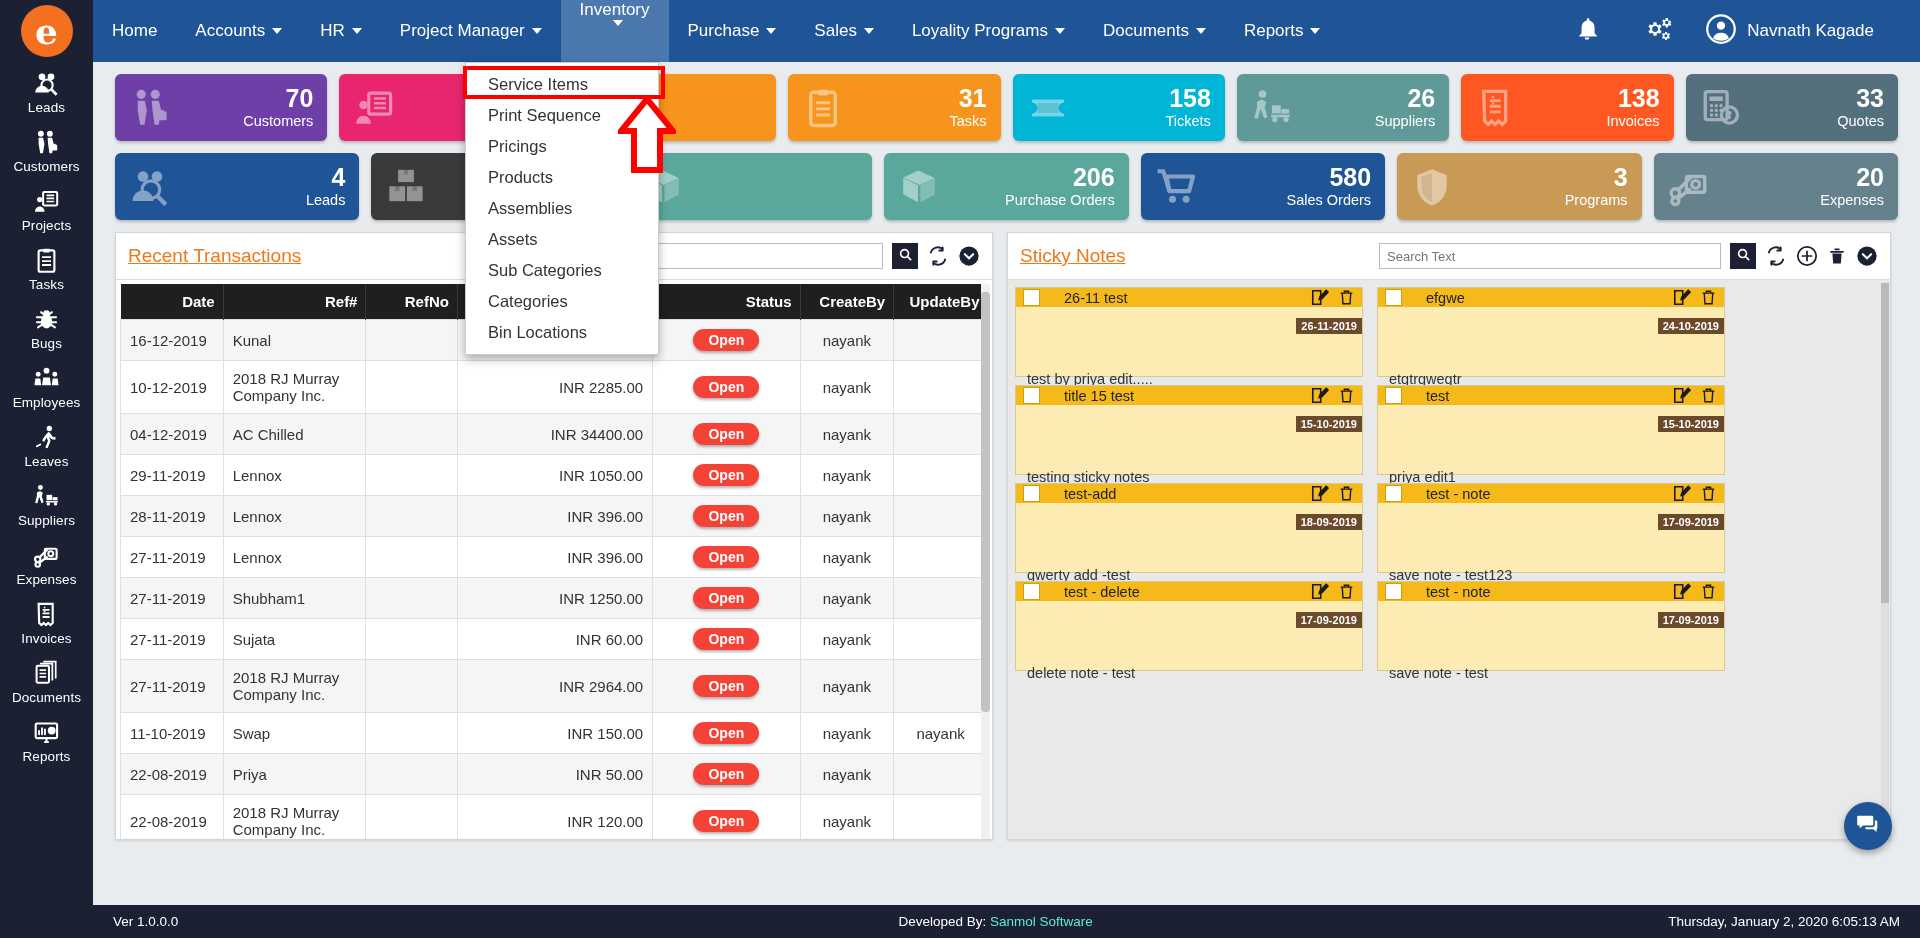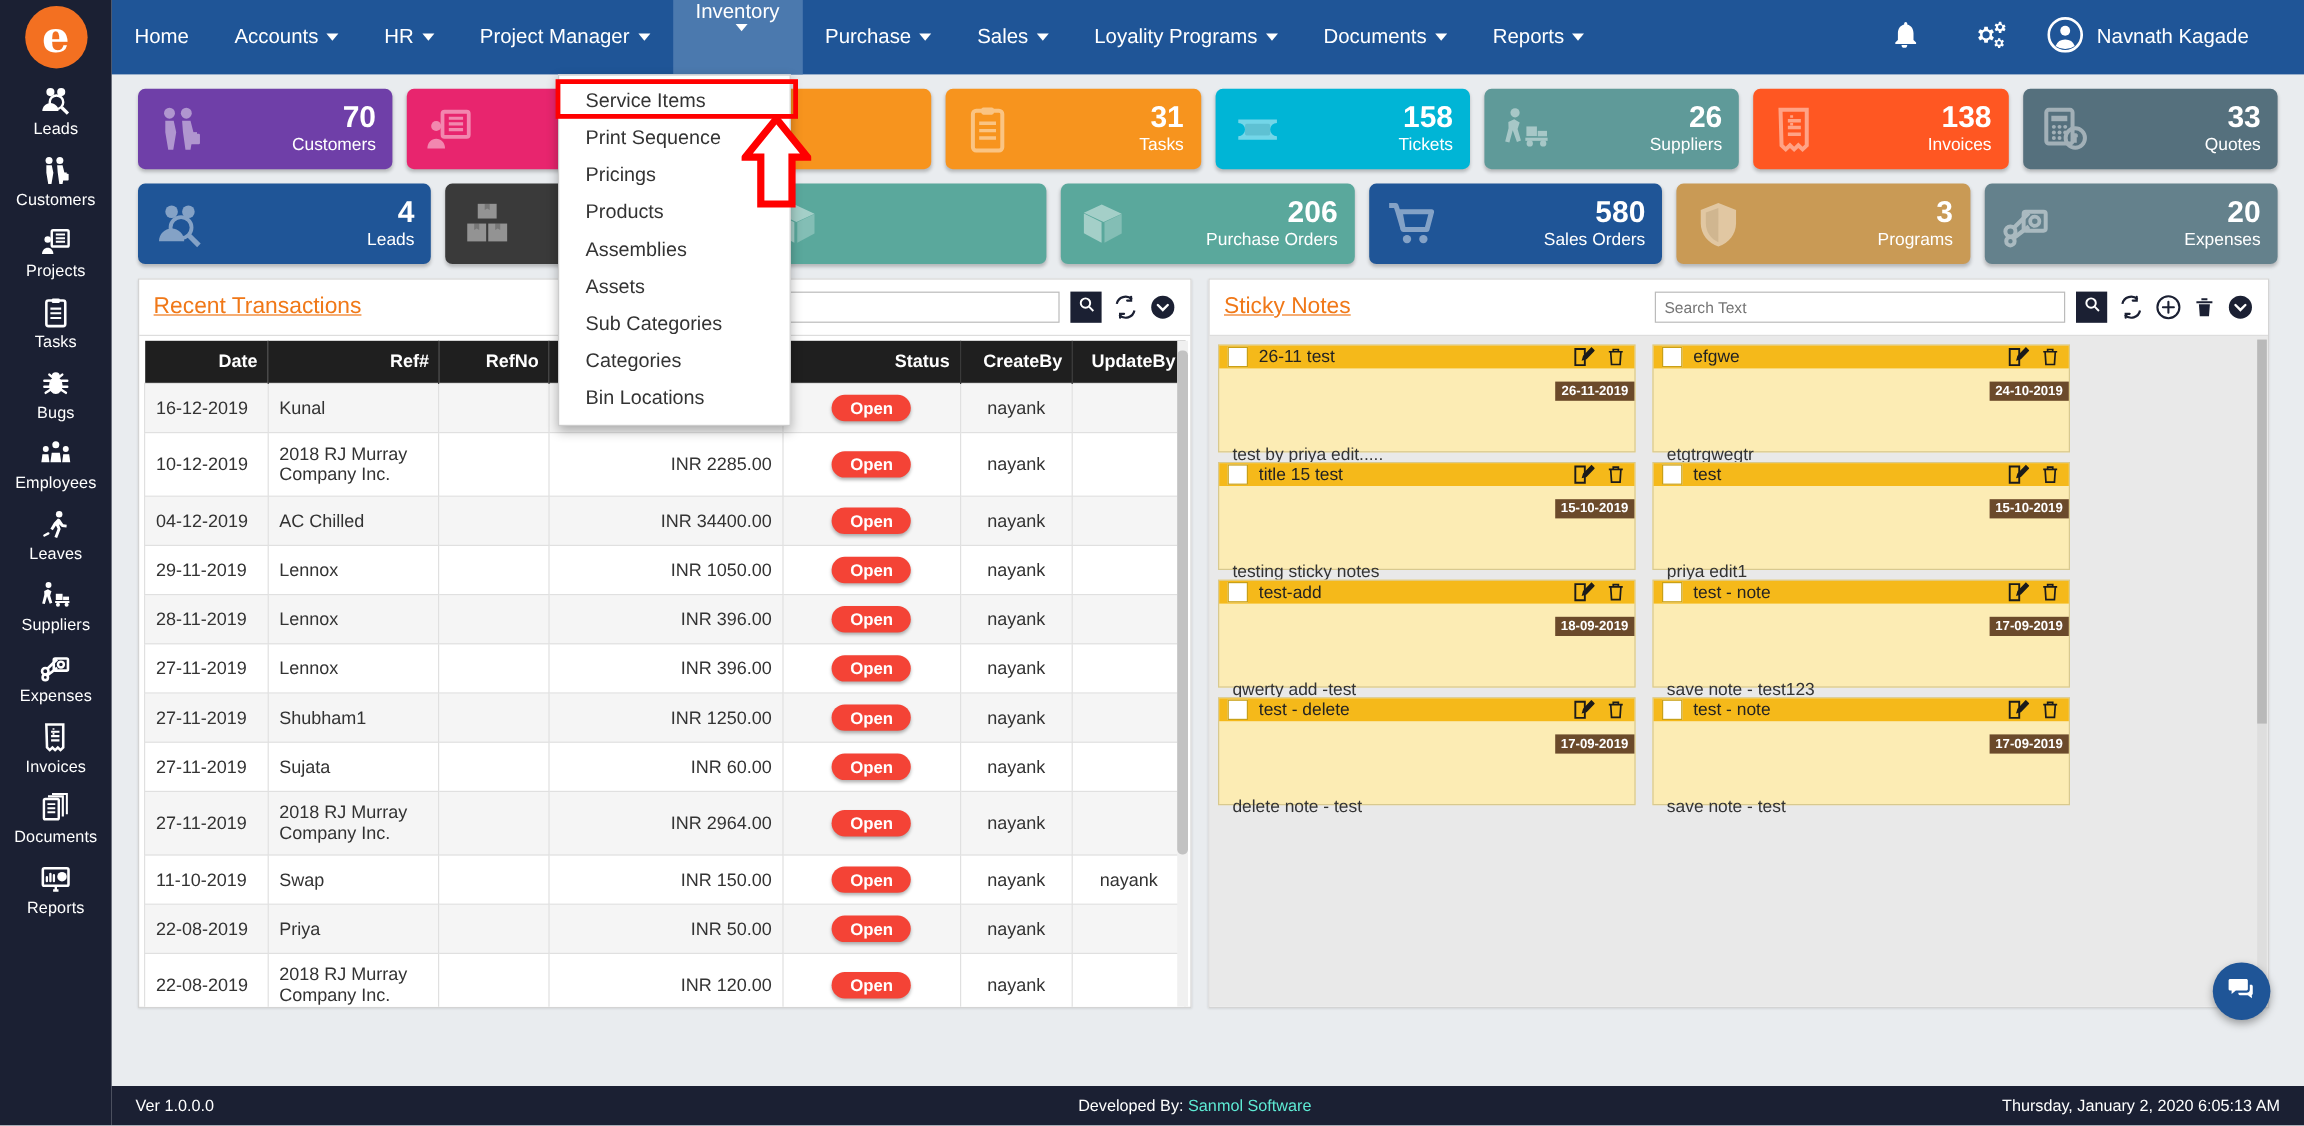--- a/index.html
+++ b/index.html
@@ -187,21 +187,21 @@
     display: flex; flex-direction: column;
   }
   .note-head {
     height: 30px; background: #f5b91a; display: flex; align-items: center;
     padding: 0 7px; gap: 9px;
   }
   .note-chk {
     width: 17px; height: 17px; background: #fff; border: 1px solid #c9a017;
     cursor: pointer; flex: 0 0 auto;
   }
-  .note-title { font-size: 14.5px; color: #222; }
+  .note-title { font-size: 14.5px; color: #222; margin-left: 15px; }
   .note-acts { margin-left: auto; display: flex; gap: 9px; align-items: center; }
   .note-acts span { cursor: pointer; display:flex; }
   .note-date {
     position: absolute; right: 0; top: 30px;
     background: #6b4a2b; color: #fff; font-size: 11px; font-weight: bold;
     padding: 2px 5px;
   }
   .note-body { padding: 17px 11px 0 11px; font-size: 14.5px; color: #333; margin-top: 47px; }
   .notes-scroll {
     position: absolute; right: 1px; top: 3px; width: 8px; bottom: 3px;

